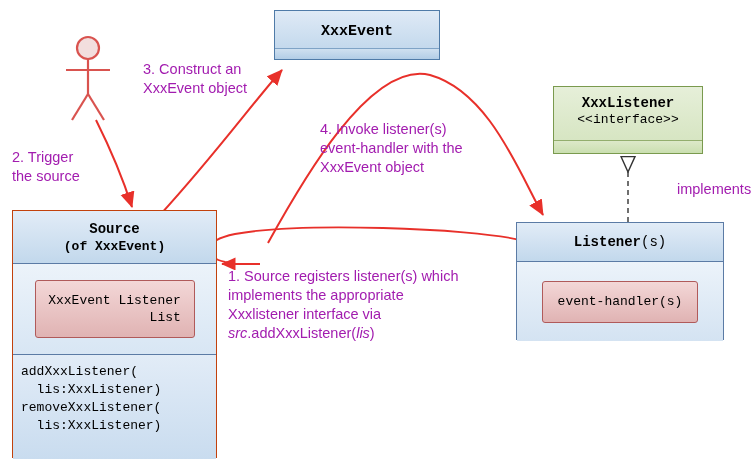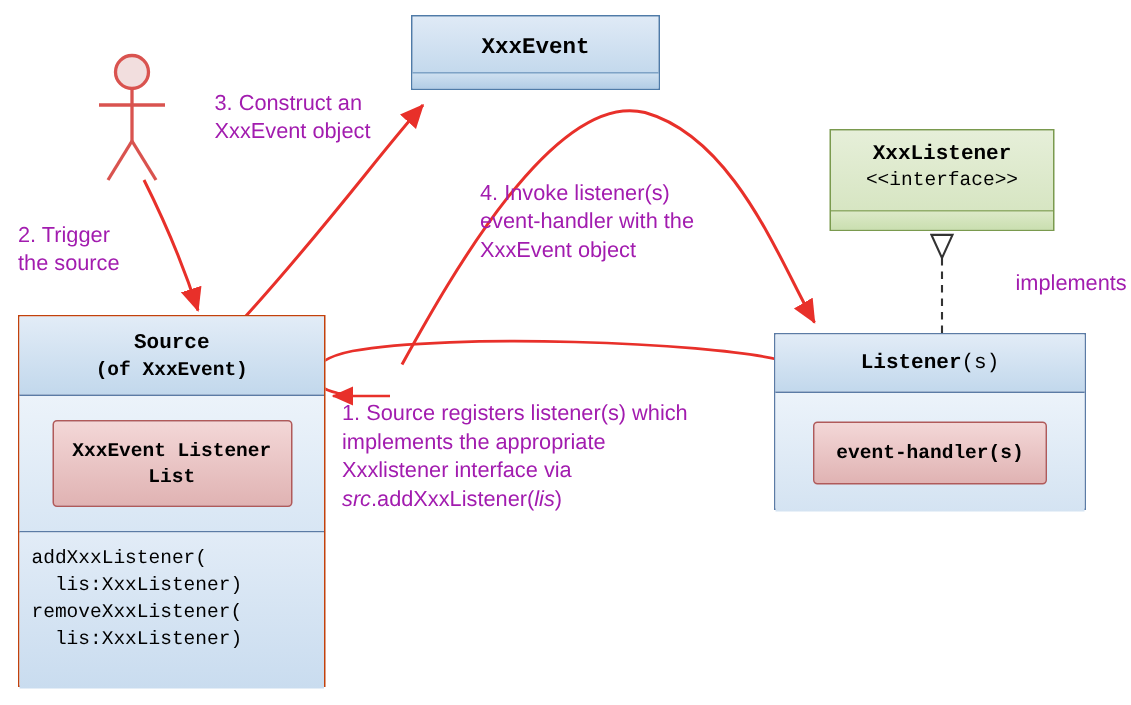--- a/index.html
+++ b/index.html
@@ -30,21 +30,21 @@
   .source .head .l1{font-family:"Liberation Mono",monospace;font-weight:bold;font-size:14px;}
   .source .head .l2{font-family:"Liberation Mono",monospace;font-weight:bold;font-size:13px;margin-top:2px;}
   .source .mid{height:90px;background:linear-gradient(#ecf3fa,#d8e6f4);border-bottom:1px solid #5b7ba5;
     display:flex;align-items:center;justify-content:center;}
   .source .foot{height:104px;background:linear-gradient(#e2ecf7,#c9dcef);padding:8px 6px 0 8px;box-sizing:border-box;}
   .source .foot div{font-family:"Liberation Mono",monospace;font-size:13px;line-height:18px;white-space:pre;}
 
   .inner-red{width:160px;height:58px;box-sizing:border-box;border:1px solid #b05a5a;border-radius:3px;
     background:linear-gradient(#f3d7d7,#e0b3b3);
     display:flex;flex-direction:column;justify-content:center;align-items:center;
-    font-family:"Liberation Mono",monospace;font-size:13px;line-height:17px;text-align:center;font-weight:bold;}
+    font-family:"Liberation Mono",monospace;font-size:13px;line-height:17px;text-align:right;}
 
   .listener{left:516px;top:222px;width:208px;height:118px;background:#ffffff;border:1px solid #5b7ba5;}
   .listener .head{height:38px;background:linear-gradient(#e2ecf7,#c2d8ec);border-bottom:1px solid #5b7ba5;
     display:flex;align-items:center;justify-content:center;}
   .listener .head span{font-family:"Liberation Mono",monospace;font-weight:bold;font-size:14px;}
   .listener .head span i{font-weight:normal;font-style:normal;}
   .listener .body{height:79px;background:linear-gradient(#ecf3fa,#d4e3f2);display:flex;align-items:center;justify-content:center;}
   .listener .inner-red{width:156px;height:42px;}
 
   

